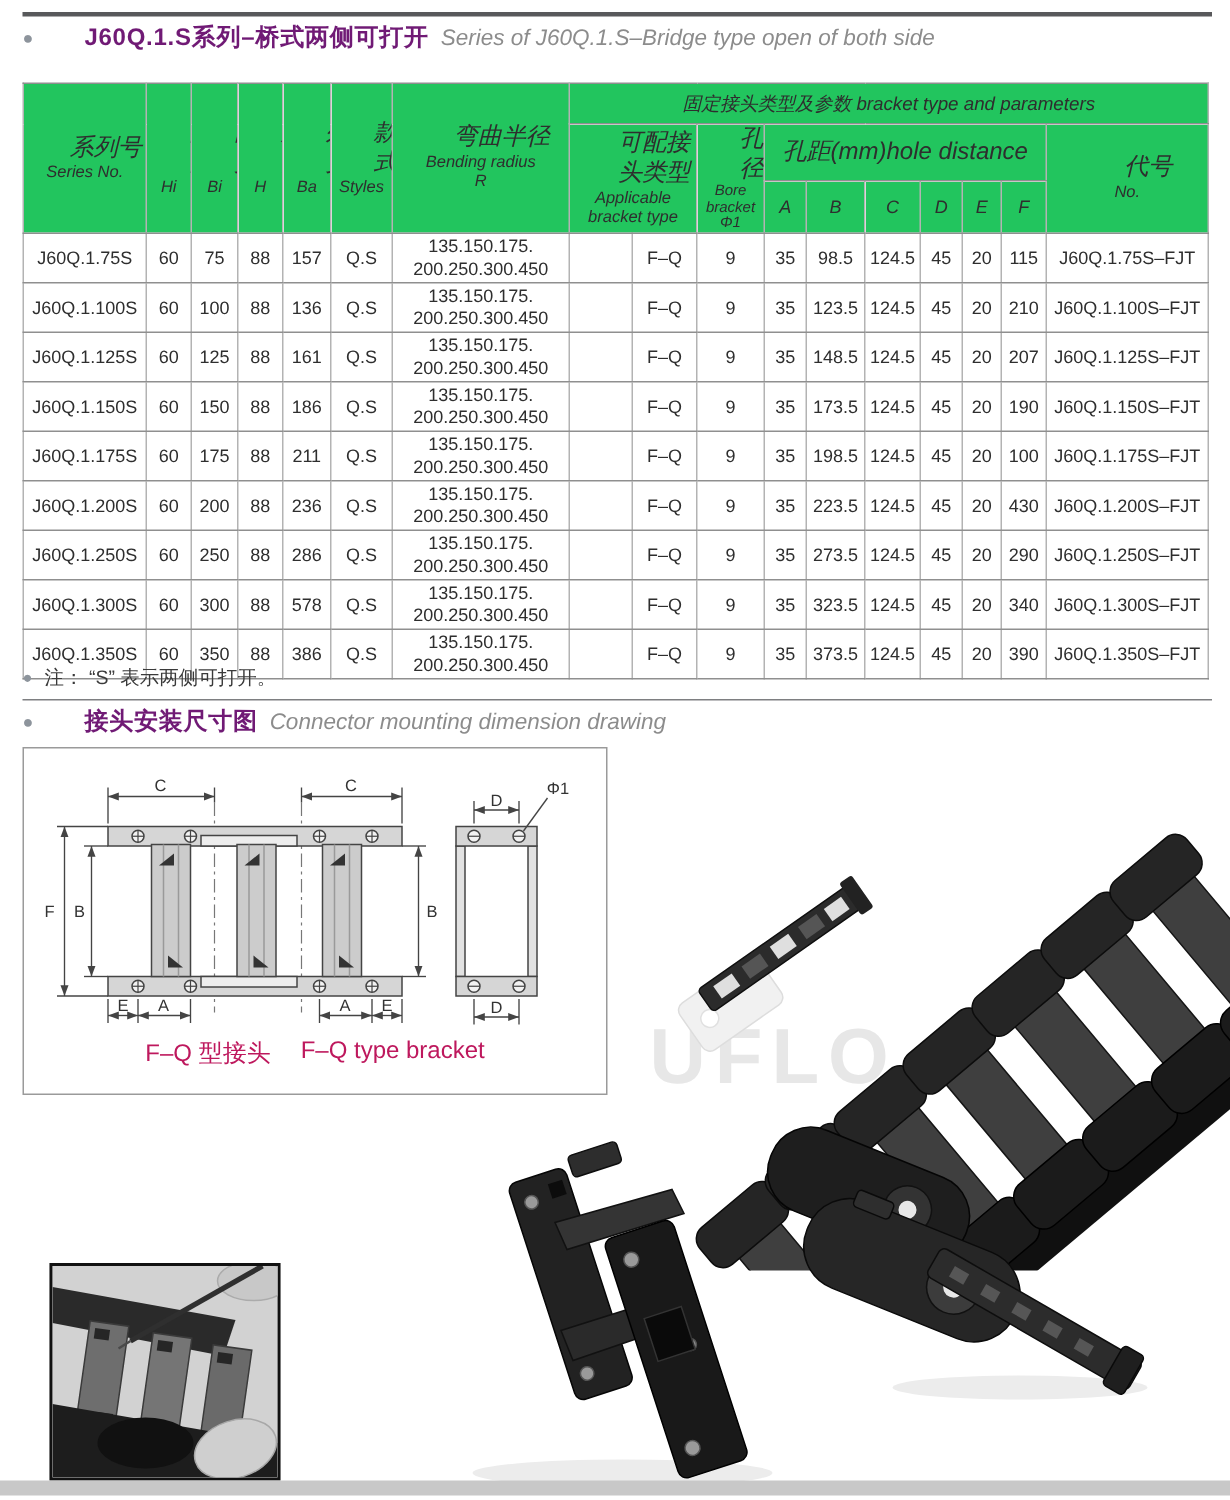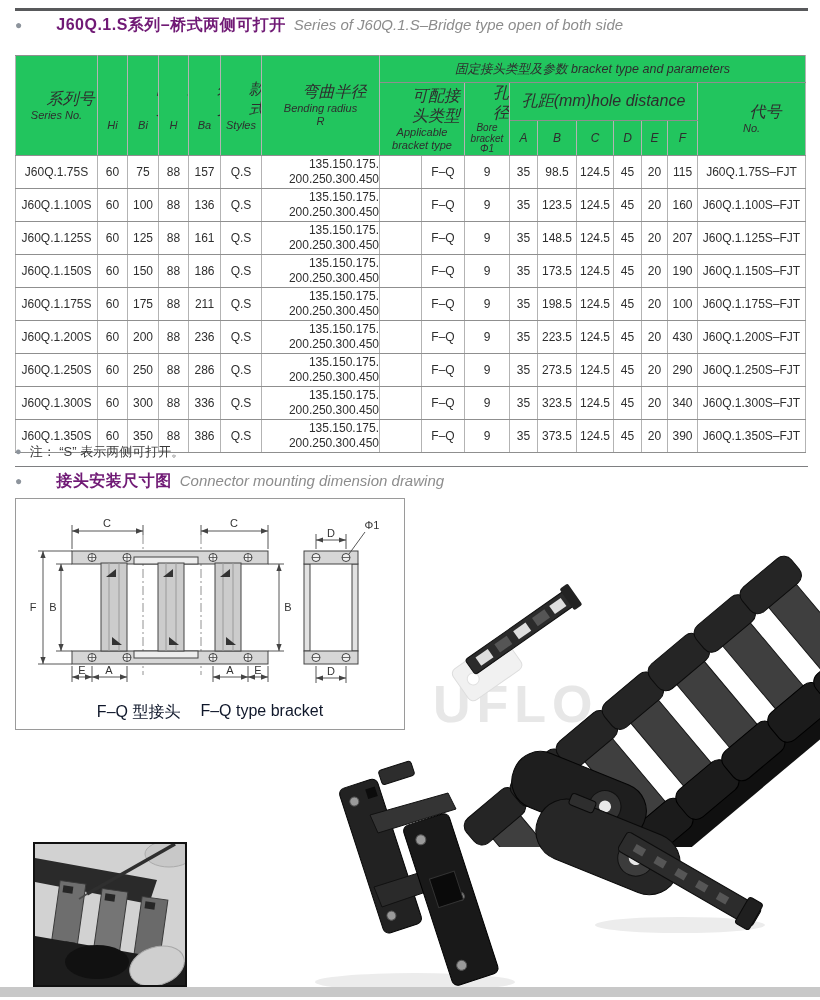--- a/index.html
+++ b/index.html
@@ -25,26 +25,26 @@
   table.spec th,table.spec td{border:1px solid #b3b3b3;border-top:1px solid #8f8f8f;border-bottom:1px solid #8f8f8f;
       padding:0;text-align:center;vertical-align:middle;font-weight:normal;color:#2e2e2e;overflow:hidden;}
   table.spec thead th{background:#22c55e;font-style:italic;}
   table.spec thead tr:nth-child(1) th{height:26px;}
   table.spec thead tr:nth-child(2) th{height:29px;}
   table.spec thead tr:nth-child(3) th{height:27px;font-size:12px;}
   table.spec td{height:32px;font-size:12px;background:#fff;}
   .hz{font-size:16px;line-height:1.25;margin-left:28px;}
   .he{font-size:11px;line-height:1.2;}
   .he-sm{font-size:10px;line-height:1.05;}
-  .rad-line{font-size:12px;line-height:1.2;text-align:right;}
+  .rad-line{font-size:12px;line-height:1.2;}
   .grp{font-size:12.5px;}
 
   
   .draw-box{position:absolute;left:15px;top:498px;width:388px;height:230px;border:1px solid #9a9a9a;background:#fff;}
-  .draw-caption{position:absolute;left:0;top:203px;width:100%;text-align:center;font-size:16px;color:#0f172a;
+  .draw-caption{position:absolute;left:0;top:193px;width:100%;text-align:center;font-size:16px;color:#be185d;
       display:flex;justify-content:center;gap:20px;white-space:nowrap;}
   svg text{font-family:"Liberation Sans",sans-serif;}
 
   .photo-chain{position:absolute;left:405px;top:522px;width:415px;height:325px;}
   .photo-exploded{position:absolute;left:250px;top:735px;width:565px;height:262px;}
   .photo-frame{position:absolute;left:33px;top:842px;width:150px;height:141px;border:2px solid #111;background:#cfcfcf;}
   .bottom-strip{position:absolute;left:0;top:987px;width:820px;height:10px;background:#c8c8c8;}
 </style>
 </head>
 <body>
@@ -174,21 +174,21 @@
             <div class="rad-line">200.250.300.450</div>
           </td>
           <td></td>
           <td>F–Q</td>
           <td>9</td>
           <td>35</td>
           <td>123.5</td>
           <td>124.5</td>
           <td>45</td>
           <td>20</td>
-          <td>160</td>
+          <td>210</td>
           <td>J60Q.1.100S–FJT</td>
         </tr>
         <tr>
           <td>J60Q.1.125S</td>
           <td>60</td>
           <td>125</td>
           <td>88</td>
           <td>161</td>
           <td>Q.S</td>
           <td>
@@ -292,21 +292,21 @@
           <td>45</td>
           <td>20</td>
           <td>290</td>
           <td>J60Q.1.250S–FJT</td>
         </tr>
         <tr>
           <td>J60Q.1.300S</td>
           <td>60</td>
           <td>300</td>
           <td>88</td>
-          <td>336</td>
+          <td>578</td>
           <td>Q.S</td>
           <td>
             <div class="rad-line">135.150.175.</div>
             <div class="rad-line">200.250.300.450</div>
           </td>
           <td></td>
           <td>F–Q</td>
           <td>9</td>
           <td>35</td>
           <td>323.5</td>

